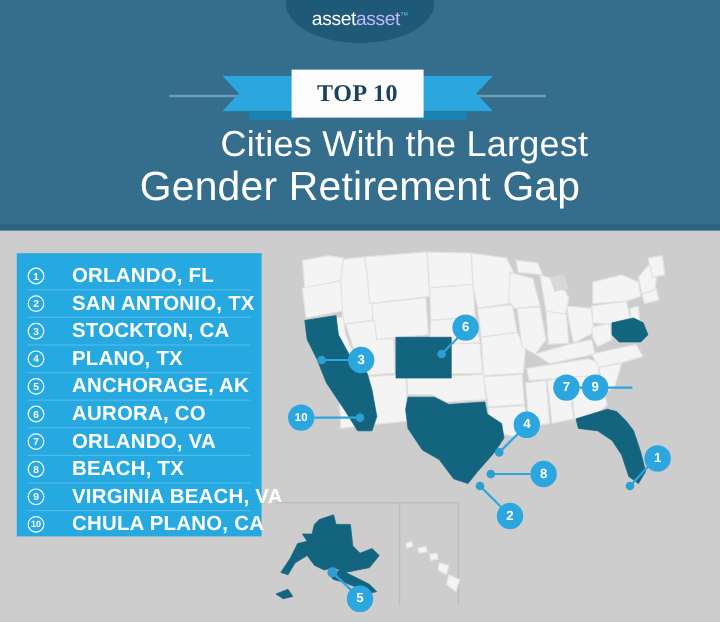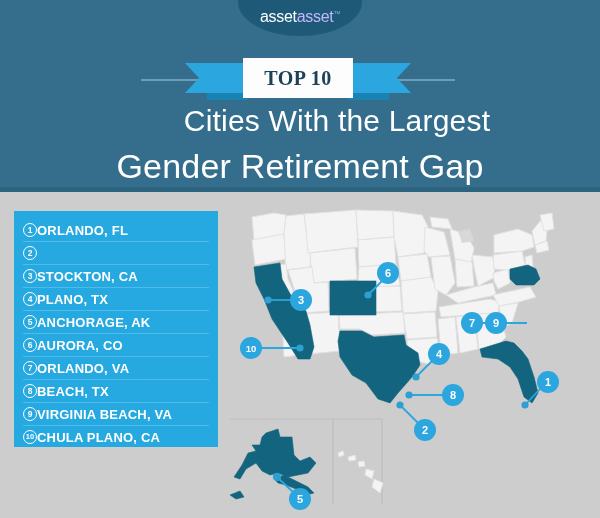--- a/index.html
+++ b/index.html
@@ -68,21 +68,21 @@
     font-family:"Liberation Serif",serif;
     font-size:20px;font-weight:700;color:#1d4158;letter-spacing:0.5px;
   }
 
   
   .title1{
     position:absolute;left:0;top:104px;width:600px;text-align:center;
     font-size:30px;font-weight:300;color:#ffffff;letter-spacing:0.2px;margin-left:37px;
   }
   .title2{
-    position:absolute;left:0;top:147px;width:600px;text-align:center;
+    position:absolute;left:0;top:137px;width:600px;text-align:center;
     font-size:34px;font-weight:300;color:#ffffff;letter-spacing:0.2px;
   }
 
   
   .list-panel{
     position:absolute;left:14px;top:211px;width:204px;height:236px;
     background:#26a9e0;padding:8px 0 8px 0;box-sizing:border-box;
   }
   .list-row{
     position:relative;height:22px;margin:0 9px;
@@ -91,21 +91,21 @@
   }
   .list-row:last-child{border-bottom:none;}
   .num-circle{
     width:14px;height:14px;border:1.4px solid #ffffff;border-radius:50%;
     display:flex;align-items:center;justify-content:center;
     font-size:8.5px;font-weight:700;color:#ffffff;flex:0 0 auto;
     box-sizing:border-box;line-height:1;
   }
   .num-circle.wide{font-size:7.5px;}
   .city-label{
-    margin-left:0;font-size:13px;font-weight:700;color:#ffffff;
+    margin-left:23px;font-size:17px;font-weight:700;color:#ffffff;
     letter-spacing:0.2px;white-space:nowrap;
   }
 
   
   .map-wrap{position:absolute;left:222px;top:207px;width:374px;height:305px;}
   .map-svg{display:block;width:374px;height:305px;}
 
   
   .marker-circle{fill:#2ba6df;}
   .marker-text{
@@ -150,20 +150,21 @@
   </div>
 
   <div class="list-panel">
 
     <div class="list-row">
       <div class="num-circle">1</div>
       <div class="city-label">ORLANDO, FL</div>
     </div>
     <div class="list-row">
       <div class="num-circle">2</div>
+      <div class="city-label">SAN ANTONIO, TX</div>
     </div>
     <div class="list-row">
       <div class="num-circle">3</div>
       <div class="city-label">STOCKTON, CA</div>
     </div>
     <div class="list-row">
       <div class="num-circle">4</div>
       <div class="city-label">PLANO, TX</div>
     </div>
     <div class="list-row">

